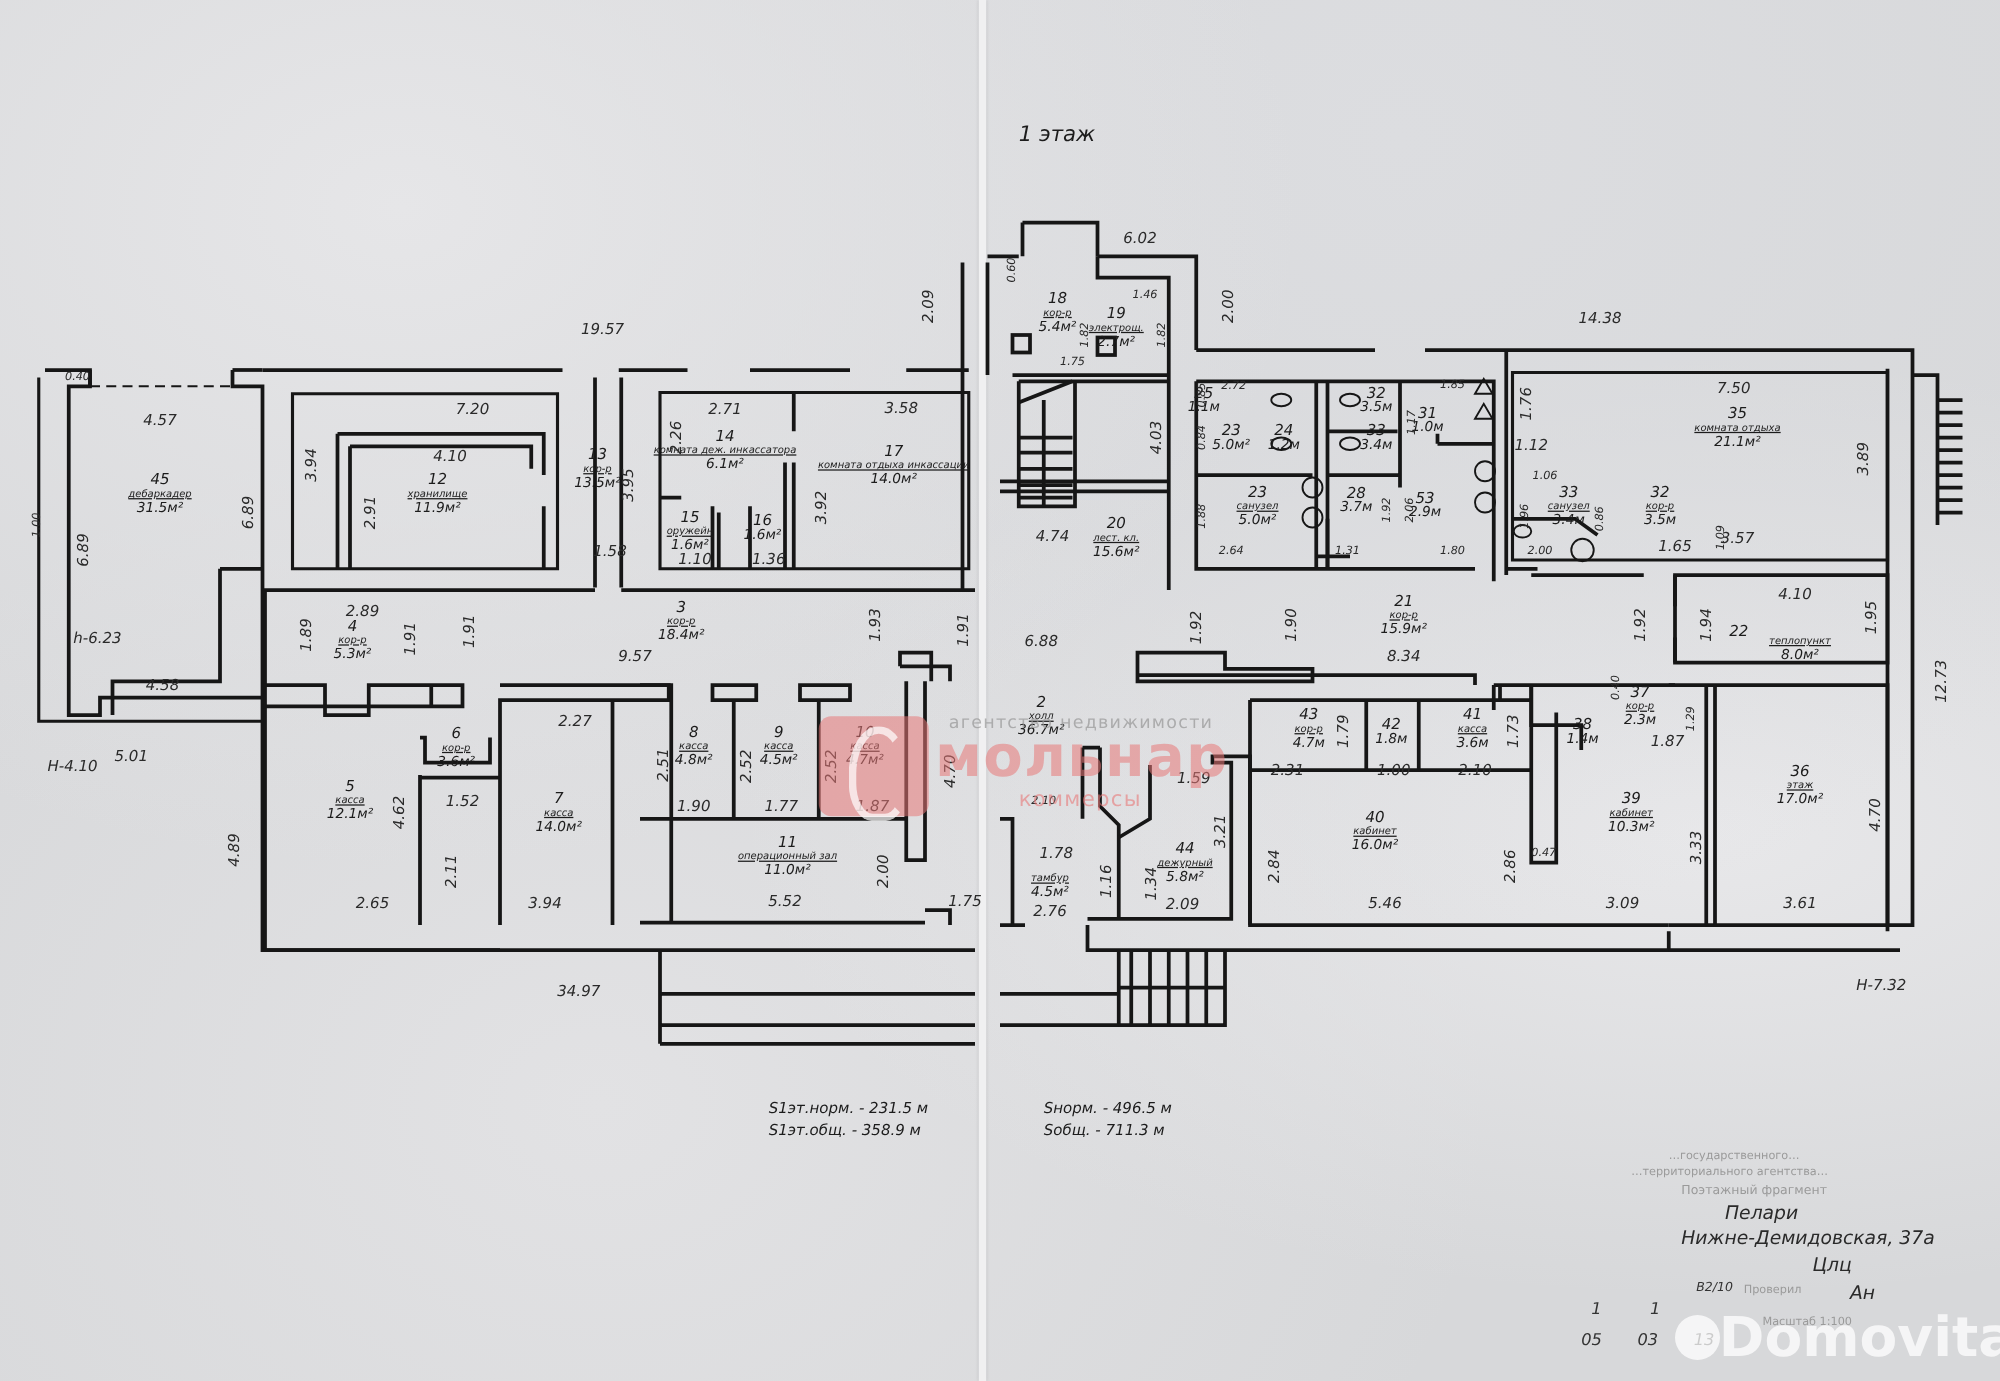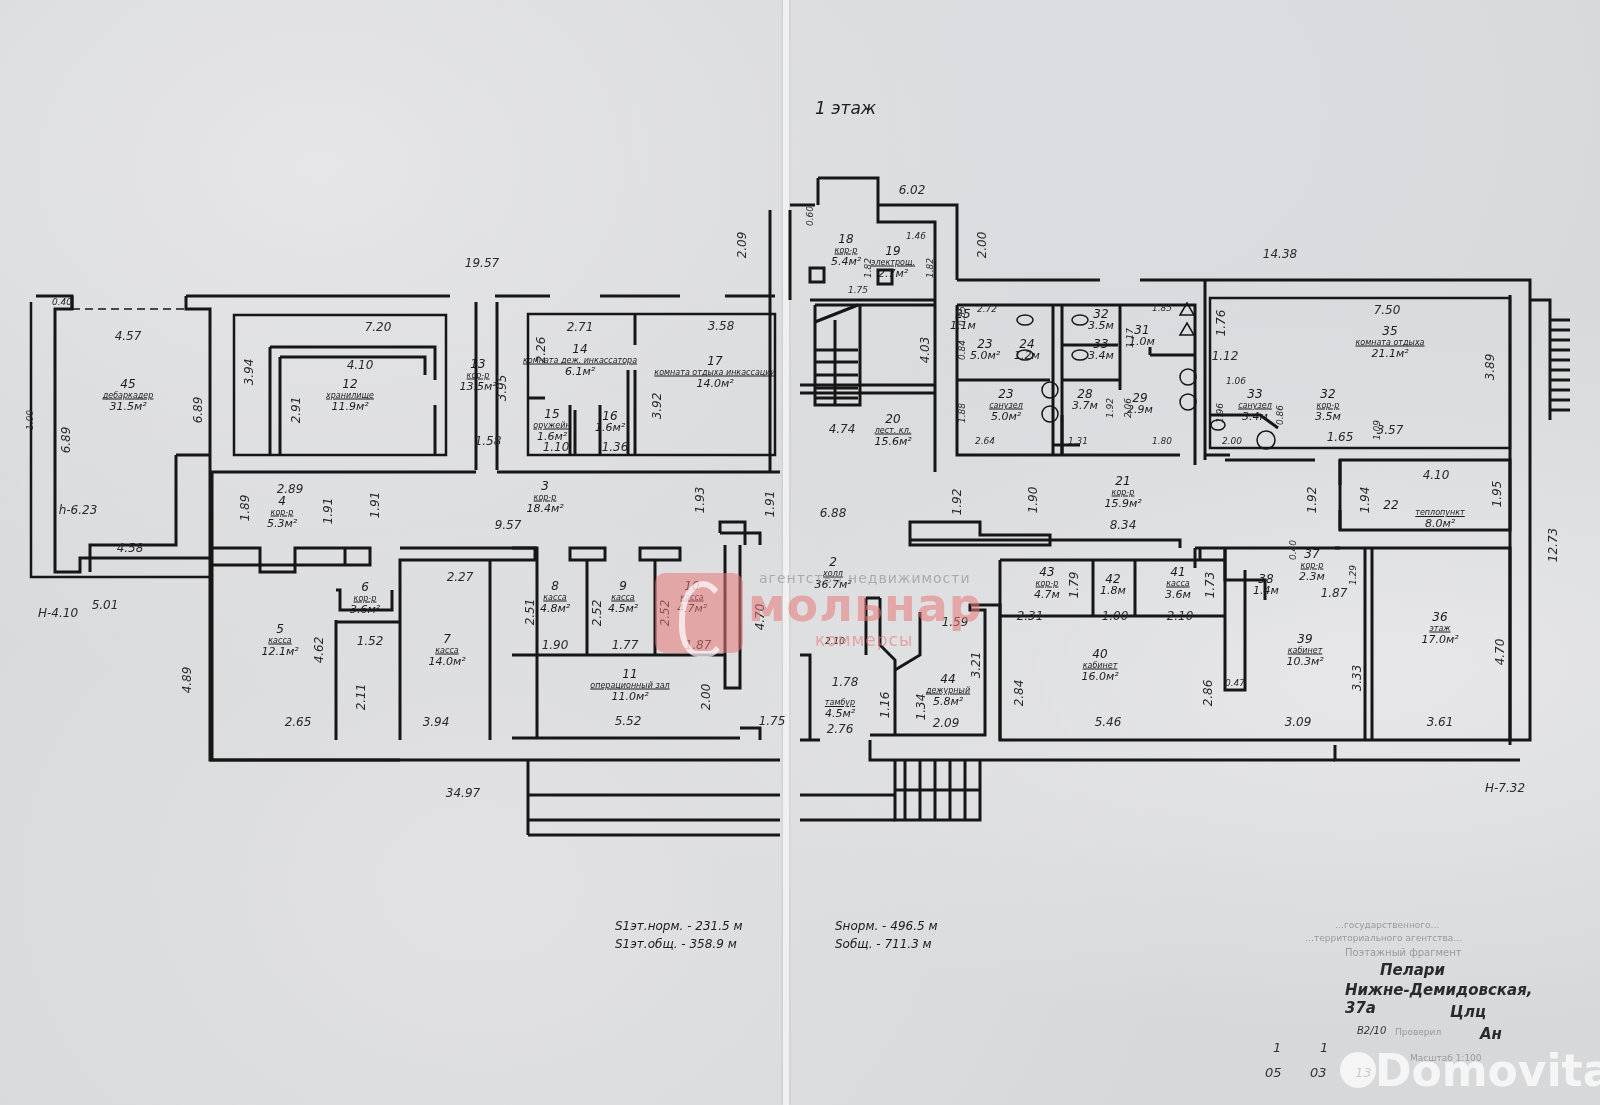--- a/index.html
+++ b/index.html
@@ -13,29 +13,29 @@
   .fold{position:absolute;left:783px;top:0;width:6px;height:1105px;background:#f0f0f1;box-shadow:0 0 3px rgba(0,0,0,.15);}
   svg.plan{position:absolute;left:0;top:0;}
   .lbl{position:absolute;font-family:"DejaVu Sans",sans-serif;font-style:italic;font-size:11px;line-height:11px;text-align:center;white-space:nowrap;transform:translate(-50%,-50%);}
   .lbl .n{display:block;font-size:12px;}
   .lbl .t{display:block;font-size:8px;text-decoration:underline;}
   .lbl .a{display:block;font-size:11px;}
   .dim{position:absolute;font-family:"DejaVu Sans",sans-serif;font-style:italic;font-size:12px;color:#2a2a2a;transform:translate(-50%,-50%);white-space:nowrap;}
   .dim.v{transform:translate(-50%,-50%) rotate(-90deg);}
   .dim.s{font-size:9px;}
   .title{position:absolute;left:815px;top:98px;font-style:italic;font-size:17px;color:#1c1c1c;}
-  .totals{position:absolute;font-style:italic;font-size:12px;line-height:18px;margin-top:40px;}
+  .totals{position:absolute;font-style:italic;font-size:12px;line-height:18px;}
   .wm-logo{position:absolute;left:655px;top:573px;width:88px;height:80px;background:rgba(232,120,120,.55);border-radius:10px;}
   .wm-logo::after{content:"";position:absolute;left:24px;top:8px;width:36px;height:64px;border:6px solid rgba(255,255,255,.7);border-radius:50% 50% 40% 40%;border-right-color:transparent;}
   .wm-top{position:absolute;left:759px;top:570px;font-size:14px;color:rgba(150,150,150,.7);letter-spacing:1px;}
   .wm-main{position:absolute;left:748px;top:578px;font-size:46px;font-weight:bold;color:rgba(232,120,120,.55);letter-spacing:1px;}
   .wm-sub{position:absolute;left:815px;top:630px;font-size:17px;color:rgba(232,120,120,.6);letter-spacing:1px;}
   .stamp{position:absolute;left:1265px;top:925px;width:300px;height:155px;color:#333;font-style:italic;}
   .stamp .faded{position:absolute;font-size:9px;color:#9a9a9a;font-style:normal;}
-  .stamp .hand{position:absolute;font-size:15px;color:#2a2a2a;font-weight:bold;}
+  .stamp .hand{position:absolute;font-size:15px;color:#2a2a2a;}
   .stamp .num{position:absolute;font-size:13px;color:#333;}
   .domovita{position:absolute;left:1375px;top:1045px;font-size:44px;font-weight:bold;color:rgba(255,255,255,.75);font-style:normal;}
   .domovita-dot{position:absolute;left:1340px;top:1052px;width:36px;height:36px;border-radius:50%;background:rgba(255,255,255,.75);}
 </style>
 </head>
 <body>
 
 <div class="sheet"></div>
 <div class="fold"></div>
 
@@ -277,21 +277,21 @@
   </div>
 <div class="lbl" style="left:1142px;top:336px">
     <span class="n">31</span>
     <span class="a">1.0м</span>
   </div>
 <div class="lbl" style="left:1085px;top:400px">
     <span class="n">28</span>
     <span class="a">3.7м</span>
   </div>
 <div class="lbl" style="left:1140px;top:404px">
-    <span class="n">29</span>
+    <span class="n">53</span>
     <span class="a">2.9м</span>
   </div>
 <div class="lbl" style="left:1123px;top:492px">
     <span class="n">21</span>
     <span class="t">кор-р</span>
     <span class="a">15.9м²</span>
   </div>
 <div class="lbl" style="left:1390px;top:342px">
     <span class="n">35</span>
     <span class="t">комната отдыха</span>

